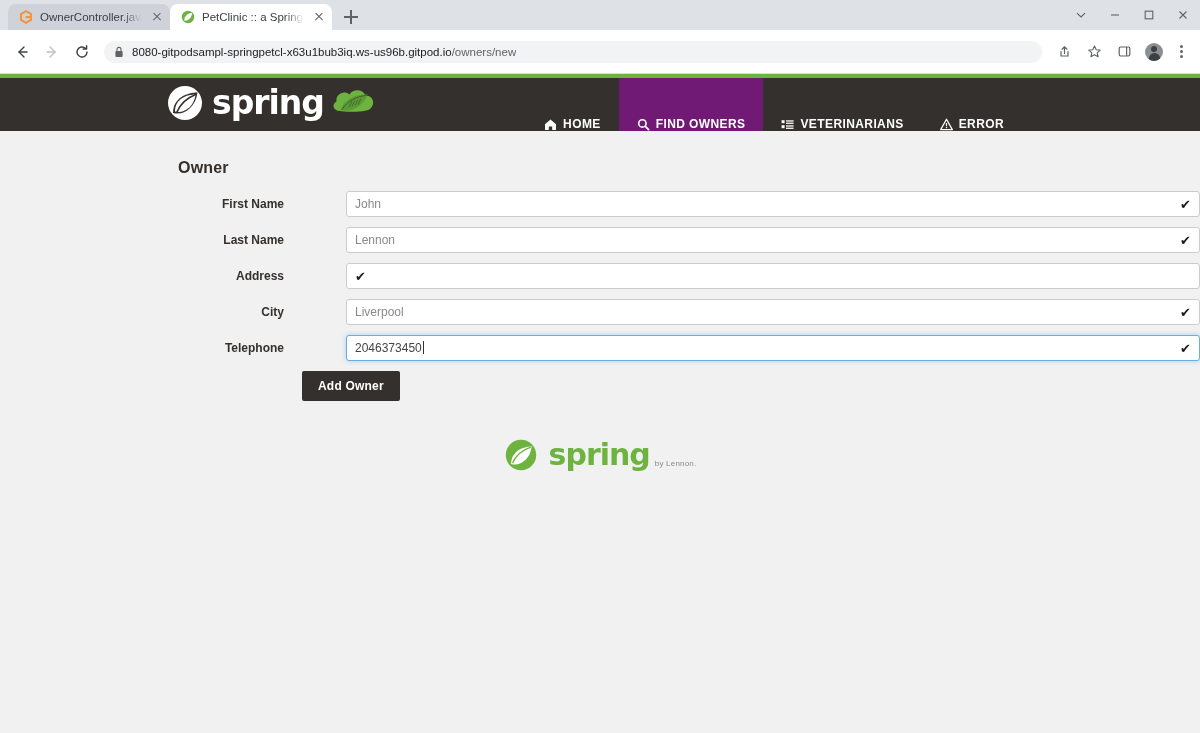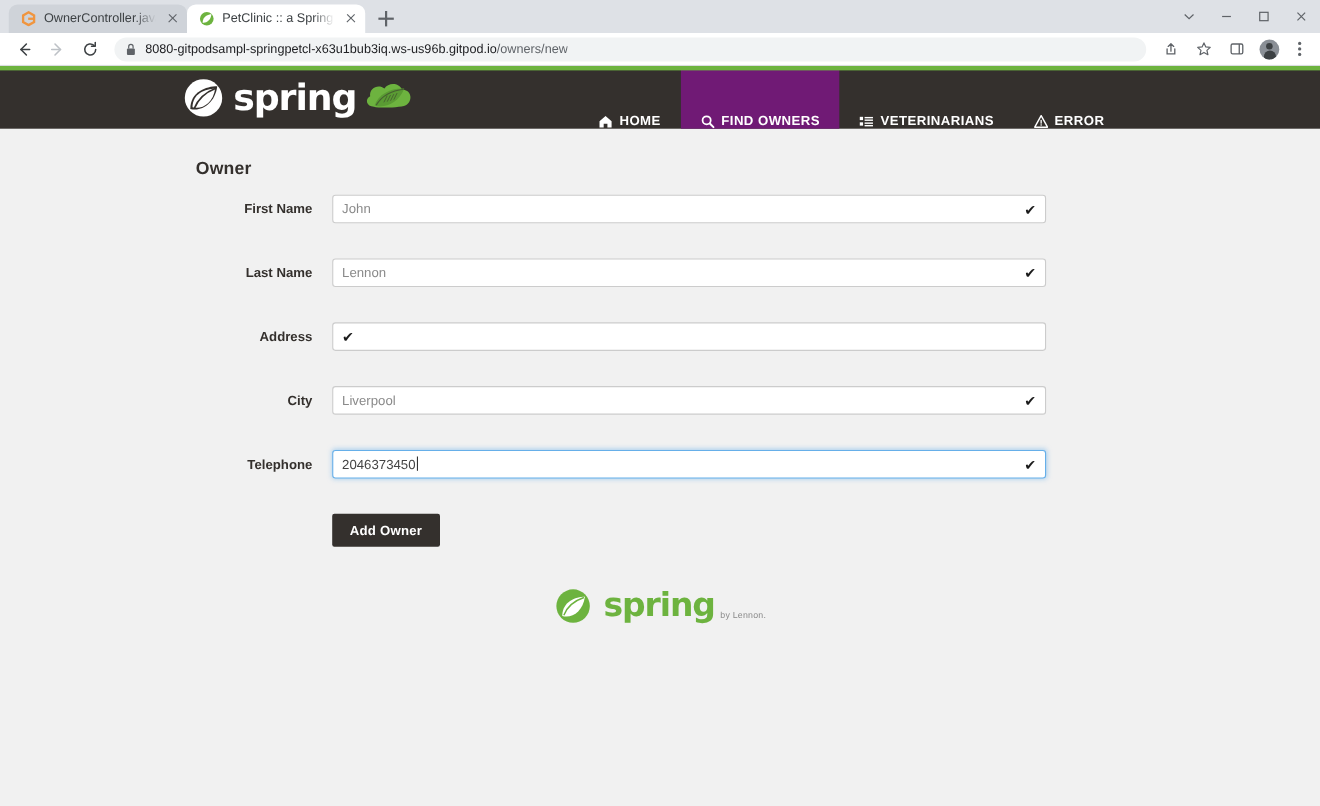--- a/index.html
+++ b/index.html
@@ -46,21 +46,21 @@
   .newtab::before { left: 6px; top: 12.2px; width: 14px; height: 1.4px; }
   .newtab::after  { left: 12.3px; top: 6px; width: 1.4px; height: 14px; }
 
   .wincontrols {
     position: absolute; right: 0; top: 0; height: 30px; display: flex; align-items: center;
   }
   .wc { width: 34px; height: 30px; display:flex; align-items:center; justify-content:center; cursor:pointer;}
   .wc svg { display:block; }
 
   .toolbar {
-    height: 30px; background: #ffffff; display: flex; align-items: center;
+    height: 44px; background: #ffffff; display: flex; align-items: center;
     padding: 0 8px; gap: 2px; flex: none; border-bottom: 1px solid #dadce0;
   }
   .tb-btn {
     width: 28px; height: 26px; display: flex; align-items:center; justify-content:center;
     border-radius: 50%; cursor: pointer; flex:none;
   }
   .omnibox {
     flex: 1; height: 22px; background: #f1f3f4; border-radius: 11px;
     display: flex; align-items: center; padding: 0 10px; gap: 8px;
     margin: 0 6px; font-size: 11.5px; color: #202124; cursor: text;
@@ -100,27 +100,27 @@
   .navlink.active { background: #701a75; }
   .navlink .ico { display:flex; align-items:center; }
 
   
   .content { padding: 28px 0 0 0; }
   .page-title {
     font-size: 16px; font-weight: bold; color: #34302d;
     margin-left: 178px; margin-bottom: 14px; letter-spacing: .2px;
   }
   .form { margin-left: 178px; }
-  .form-row { display: flex; align-items: center; margin-bottom: 32px; }
+  .form-row { display: flex; align-items: center; margin-bottom: 10px; gap: 44px; }
   .form-label {
     width: 124px; text-align: right; padding-right: 18px;
     font-size: 12px; font-weight: bold; color: #34302d;
   }
   .field-wrap {
-    width: 649px; height: 26px; background: #ffffff;
+    width: 854px; height: 26px; background: #ffffff;
     border: 1px solid #cccccc; border-radius: 3px;
     display: flex; align-items: center; padding: 0 8px;
     position: relative;
   }
   .field-wrap.focused {
     border-color: #66afe9;
     box-shadow: 0 0 5px rgba(102,175,233,.55);
   }
   .field-val { font-size: 12px; color: #8a8a8a; flex: 1; }
   .field-wrap.focused .field-val { color: #444444; }

